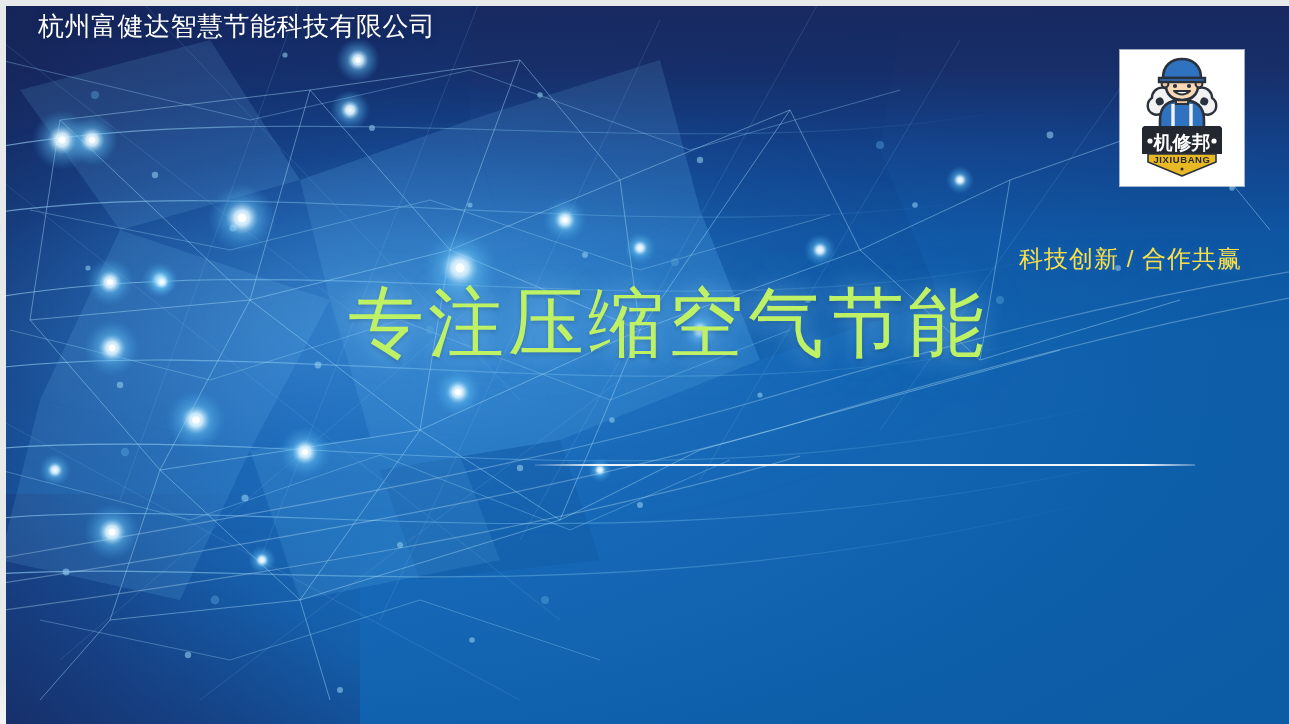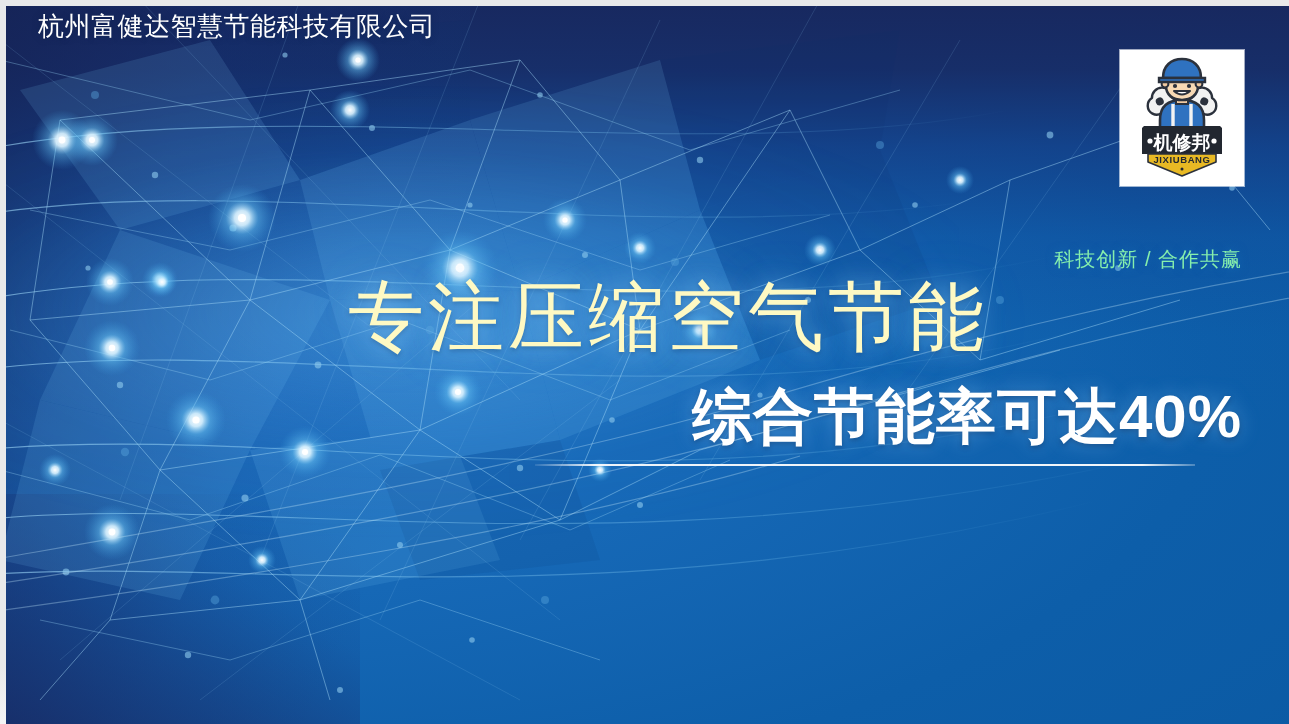--- a/index.html
+++ b/index.html
@@ -110,36 +110,36 @@
     justify-content: center;
     box-shadow: 0 0 0 1px rgba(255,255,255,0.6);
     margin-left: 35px;
   }
   .logo-box svg { display:block; }
 
   
   .tagline {
     position: absolute;
     right: 72px; top: 242px;
-    font-size: 20px;
+    font-size: 24px;
     line-height: 34px;
-    color: #86efac;
+    color: #fde047;
     letter-spacing: 1px;
     white-space: nowrap;
     z-index: 30;
     text-shadow: 0 0 10px rgba(20,110,190,0.7);
   }
   .headline {
     position: absolute;
     left: 348px; top: 280px;
-    font-family: Liberation Mono, monospace;
+    font-family: Liberation Serif, serif;
     font-size: 76px;
     line-height: 86px;
     font-weight: 400;
-    color: #fef9c3;
+    color: #bef264;
     letter-spacing: 4px;
     white-space: nowrap;
     z-index: 30;
     text-shadow: 0 0 22px rgba(150,215,255,0.55),
                  0 0 46px rgba(90,170,240,0.38),
                  0 2px 4px rgba(8,40,90,0.35);
   }
   .subheadline {
     position: absolute;
     right: 72px; top: 383px;
@@ -421,21 +421,20 @@
       <path d="M22,98 L90,98 L90,106 L56,120 L22,106 Z" fill="#e8b924" stroke="#2b313c" stroke-width="1.6" stroke-linejoin="round"></path>
       <text x="56" y="107" text-anchor="middle" fill="#222730" font-family="'Liberation Sans', sans-serif" font-size="9.5" font-weight="bold" letter-spacing="0.6">JIXIUBANG</text>
       <circle cx="56" cy="113" r="1.5" fill="#222730"></circle>
     </svg>
   </div>
 
   <div class="tagline">科技创新 / 合作共赢</div>
 
   <div class="headline">专注压缩空气节能</div>
 
-  <div class="subheadline">综合节能率可达40%</div>
 
   <div class="divider"></div>
 
   <div class="frame-top"></div>
   <div class="frame-left"></div>
   <div class="frame-right"></div>
 
 </div>
 
 </body></html>

